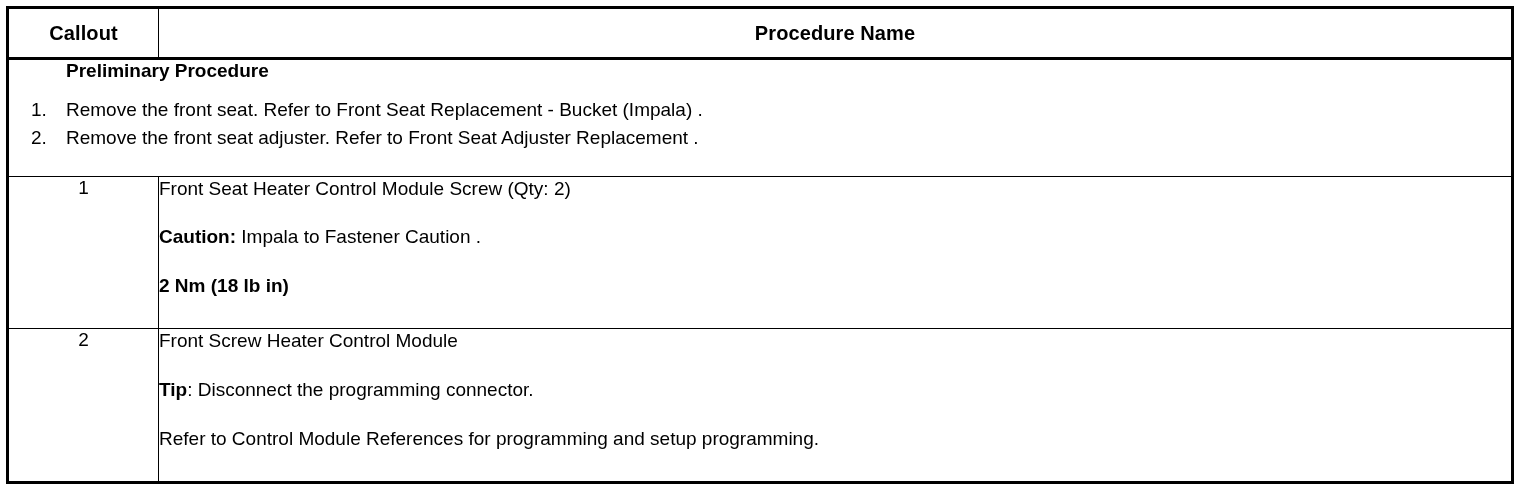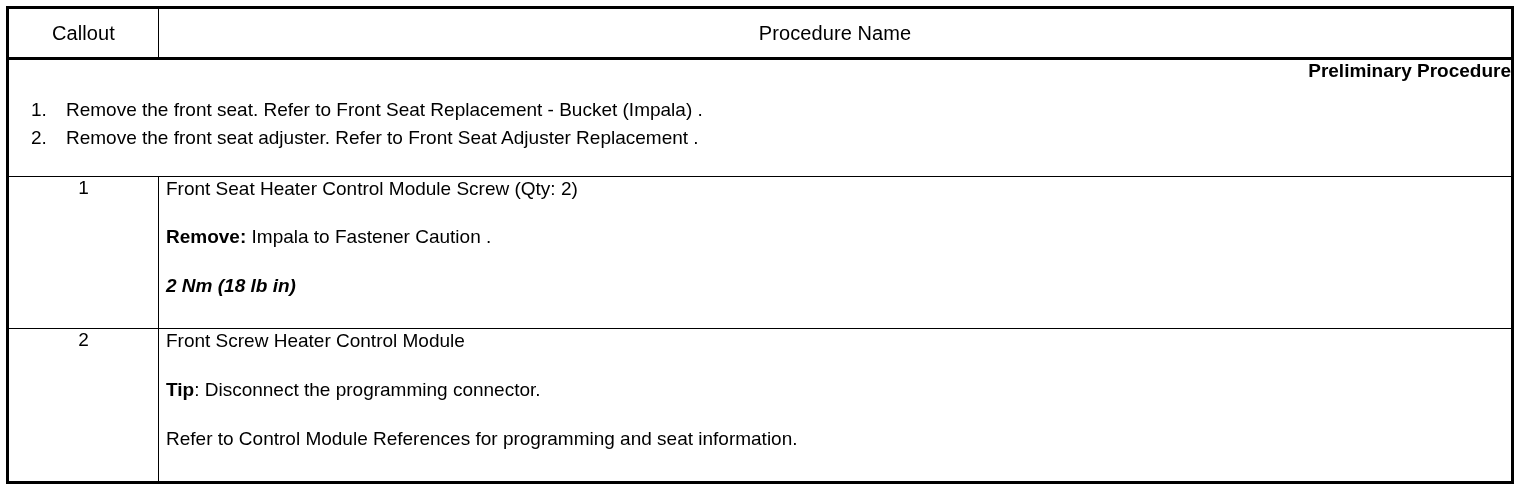--- a/index.html
+++ b/index.html
@@ -42,21 +42,21 @@
     vertical-align: top;
     padding: 0;
     background: #ffffff;
   }
 
   
   tr.header-row th {
     border-bottom: 3px solid #000000;
     height: 40px;
     font-size: 20px;
-    font-weight: normal;
+    font-weight: bold;
     text-align: center;
     vertical-align: middle;
     padding: 4px 6px;
     letter-spacing: 0.1px;
   }
   th.header-callout { border-left: none; }
   th.header-component { border-right: none; }
 
   
   td.prelim-cell {
@@ -64,21 +64,20 @@
     border-right: none;
     border-top: none;
     border-bottom: 1px solid #000000;
     padding: 12px 0 10px 0;
   }
   .prelim-title {
     font-size: 19px;
     font-weight: bold;
     margin: 0 0 14px 57px;
     line-height: 1.15;
-    text-align: right;
   }
   ol.prelim-list {
     margin: 0;
     padding: 0;
     list-style: none;
   }
   ol.prelim-list li {
     font-size: 19px;
     line-height: 1.45;
     margin: 0 0 1px 0;
@@ -110,25 +109,25 @@
     padding: 10px 8px 10px 10px;
   }
   tr.body-row-last td.callout-num,
   tr.body-row-last td.component-cell {
     border-bottom: none;
   }
 
   .comp-line {
     font-size: 19px;
     line-height: 1.3;
-    margin: 0 0 24px 7px;
+    margin: 0 0 24px 0;
     white-space: nowrap;
   }
   .comp-line:last-child { margin-bottom: 0; }
-  .comp-line.bold-all { font-weight: bold; font-style: italic; }
+  .comp-line.bold-all { font-weight: bold; }
   .lead-bold { font-weight: bold; }
 </style>
 </head>
 <body>
 
 <div class="table-wrap">
   <table class="callout-table">
     <colgroup>
       <col class="col-callout">
       <col class="col-component">
@@ -151,28 +150,28 @@
               <span class="li-num">2.</span><span class="li-text">Remove the front seat adjuster. Refer to Front Seat Adjuster Replacement .</span>
             </li>
           </ol>
         </td>
       </tr>
 
       <tr class="body-row">
         <td class="callout-num">1</td>
         <td class="component-cell">
           <p class="comp-line"><span class="lead-bold"></span><span>Front Seat Heater Control Module Screw (Qty: 2)</span></p>
-          <p class="comp-line"><span class="lead-bold">Remove:</span><span> Impala to Fastener Caution .</span></p>
+          <p class="comp-line"><span class="lead-bold">Caution:</span><span> Impala to Fastener Caution .</span></p>
           <p class="comp-line bold-all"><span class="lead-bold"></span><span>2 Nm (18 lb in)</span></p>
         </td>
       </tr>
 
       <tr class="body-row body-row-last">
         <td class="callout-num">2</td>
         <td class="component-cell">
           <p class="comp-line"><span class="lead-bold"></span><span>Front Screw Heater Control Module</span></p>
           <p class="comp-line"><span class="lead-bold">Tip</span><span>: Disconnect the programming connector.</span></p>
-          <p class="comp-line"><span class="lead-bold"></span><span>Refer to Control Module References for programming and seat information.</span></p>
+          <p class="comp-line"><span class="lead-bold"></span><span>Refer to Control Module References for programming and setup programming.</span></p>
         </td>
       </tr>
     </tbody>
   </table>
 </div>
 
 </body></html>

